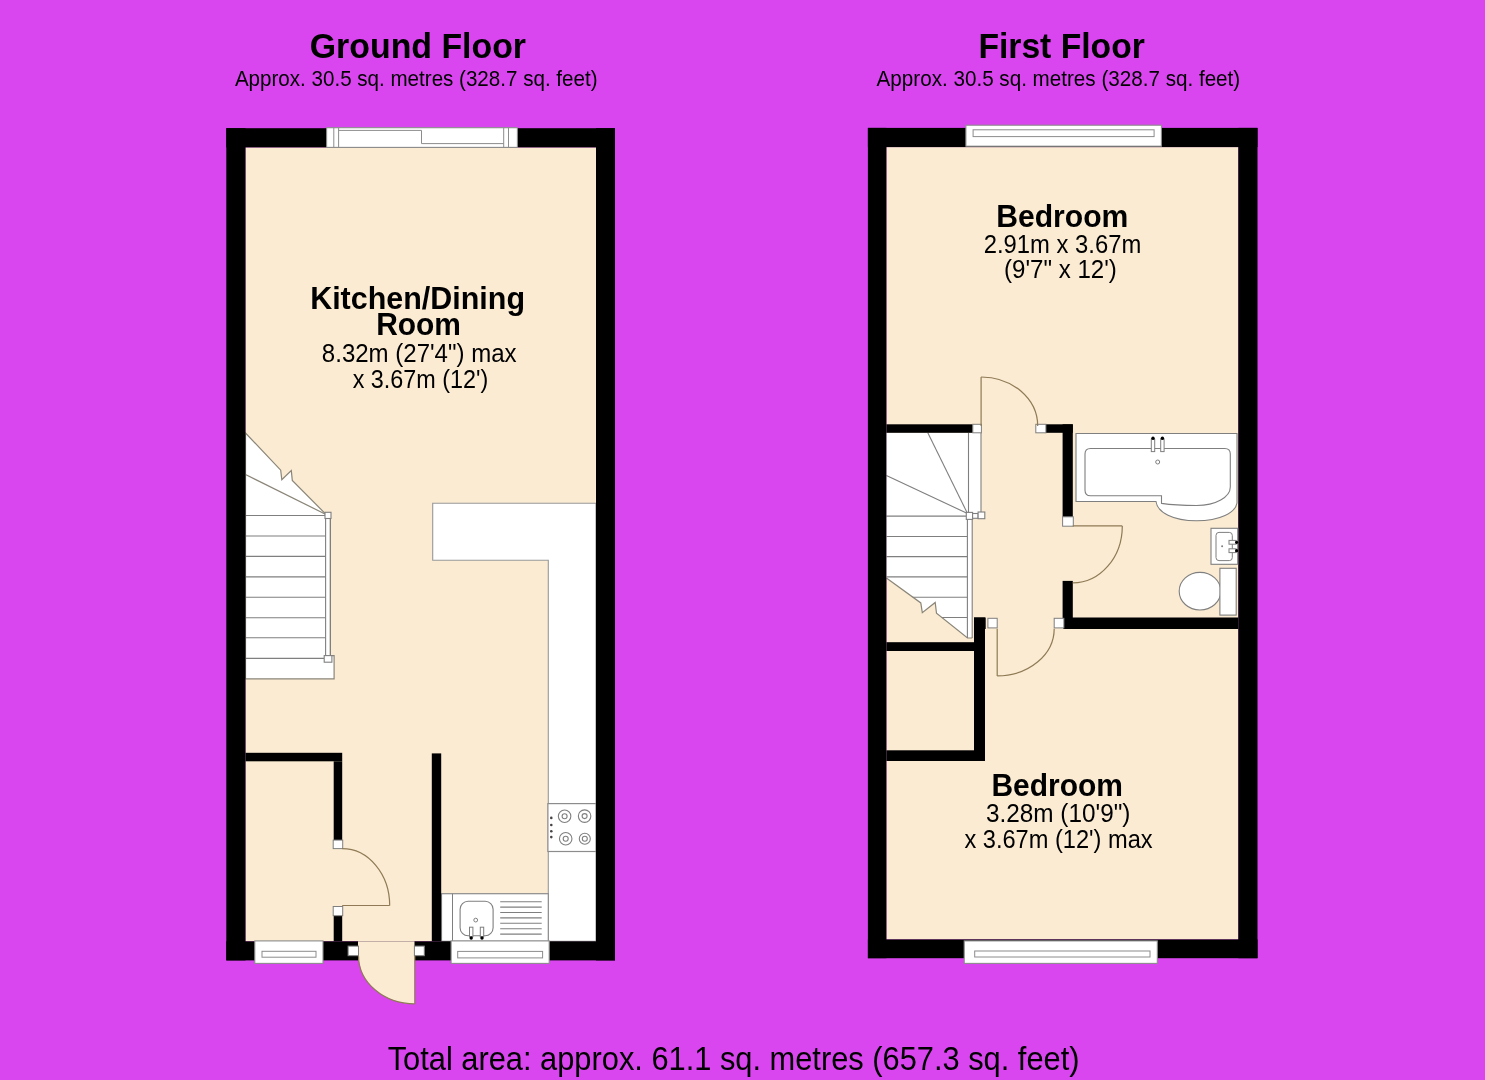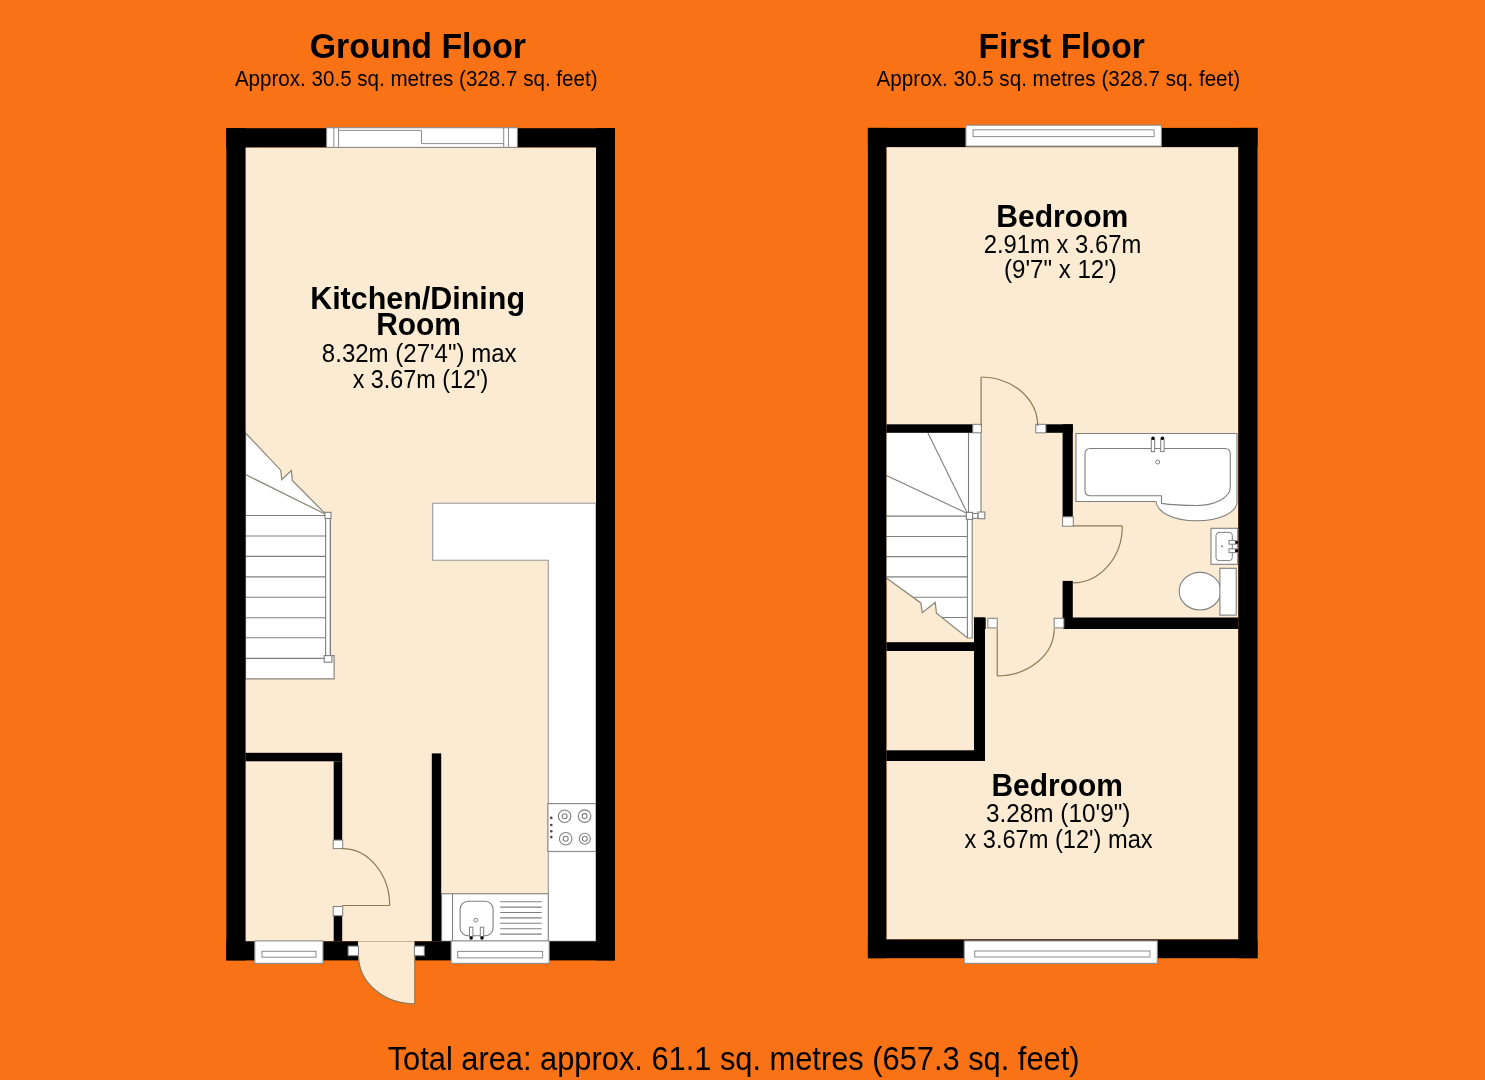--- a/index.html
+++ b/index.html
@@ -1,15 +1,15 @@
 <!DOCTYPE html>
 <html><head><meta charset="utf-8"><style>
 html,body{margin:0;padding:0;background:#fff;}
 *{box-sizing:border-box;}
-.page{position:relative;width:1485px;height:1080px;background:#f97316;font-family:"Liberation Sans",sans-serif;}
+.page{position:relative;width:1485px;height:1080px;background:#d946ef;font-family:"Liberation Sans",sans-serif;}
 </style></head><body>
 <div class="page">
 <svg width="1485" height="1080" viewBox="0 0 1485 1080">
 
 <g>
 
 <rect x="245.5" y="147.4" width="350.5" height="793.9" fill="#faebd2"></rect>
 
 <g>
 <polygon points="245.5,433.0 280.7,470.2 281.8,479.8 291.3,470.6 292.3,480.4 326.5,514.9 330.4,514.9 330.4,655.6 334.1,655.6 334.1,678.9 245.5,678.9" fill="#ffffff" stroke="#8a8578" stroke-width="1.2"></polygon>

